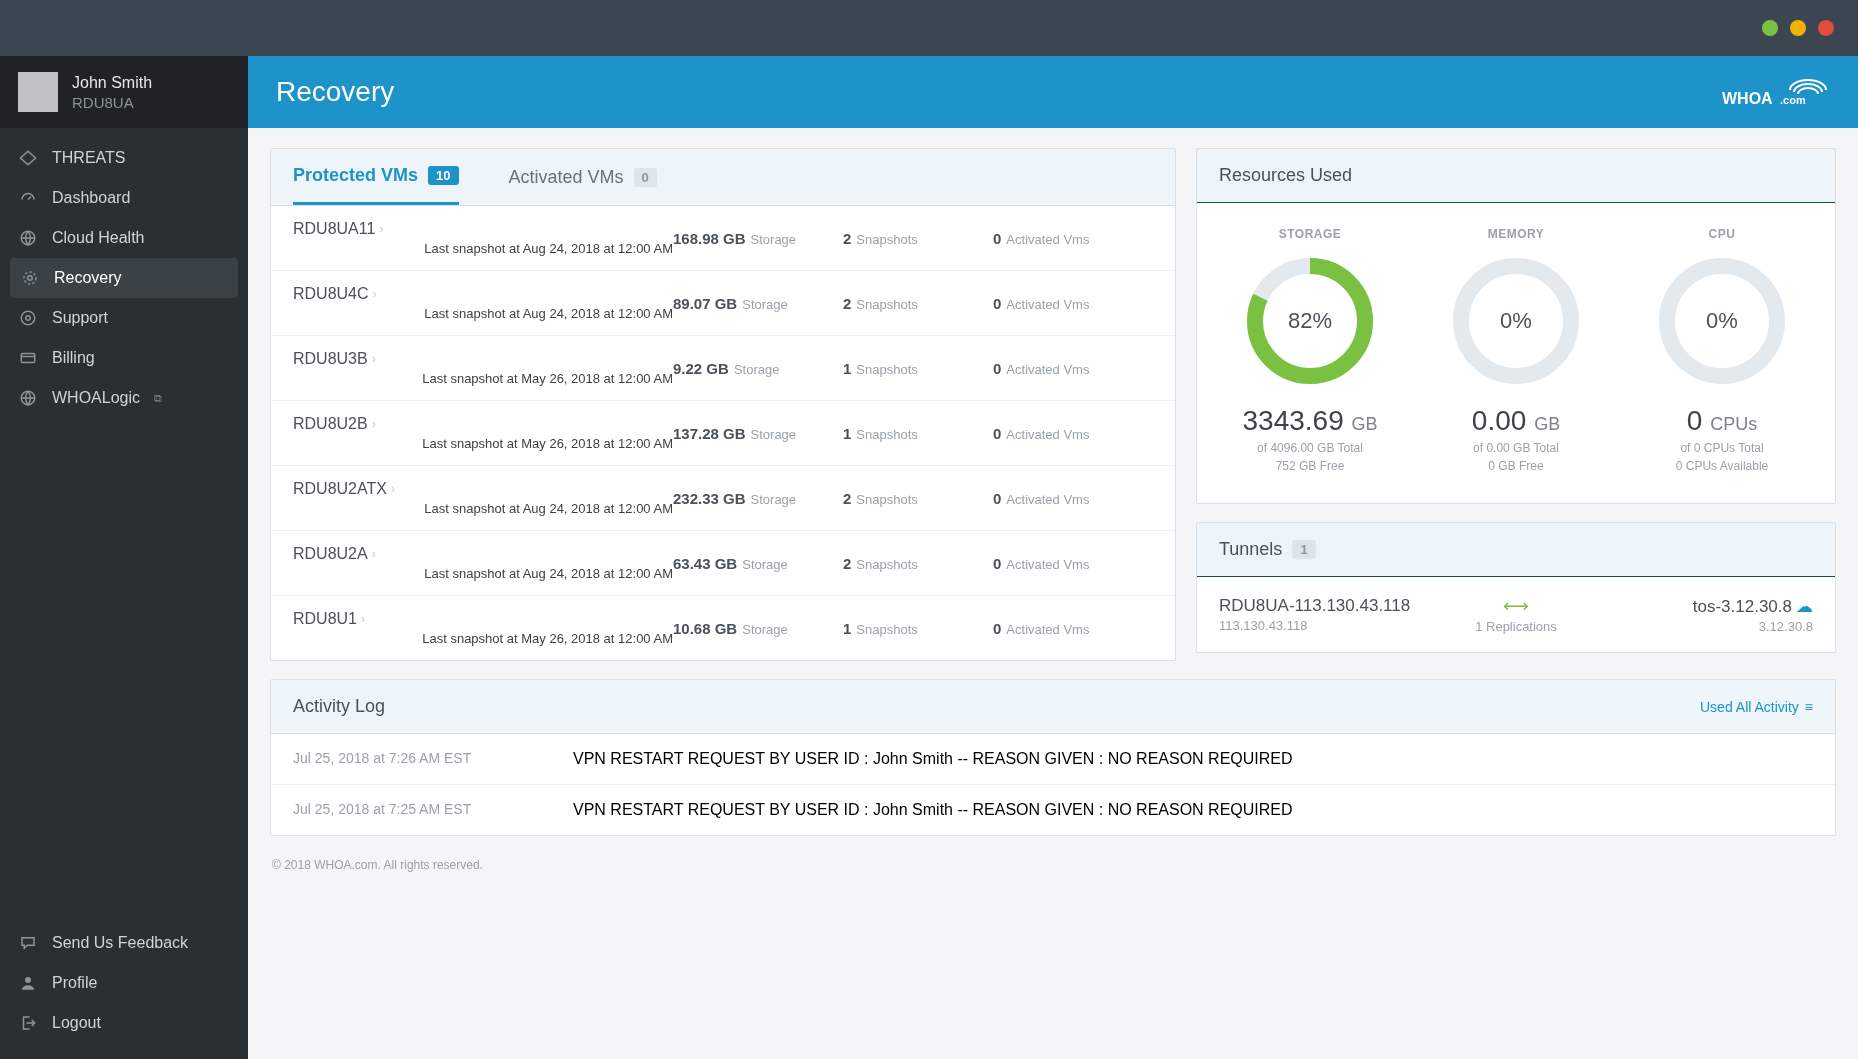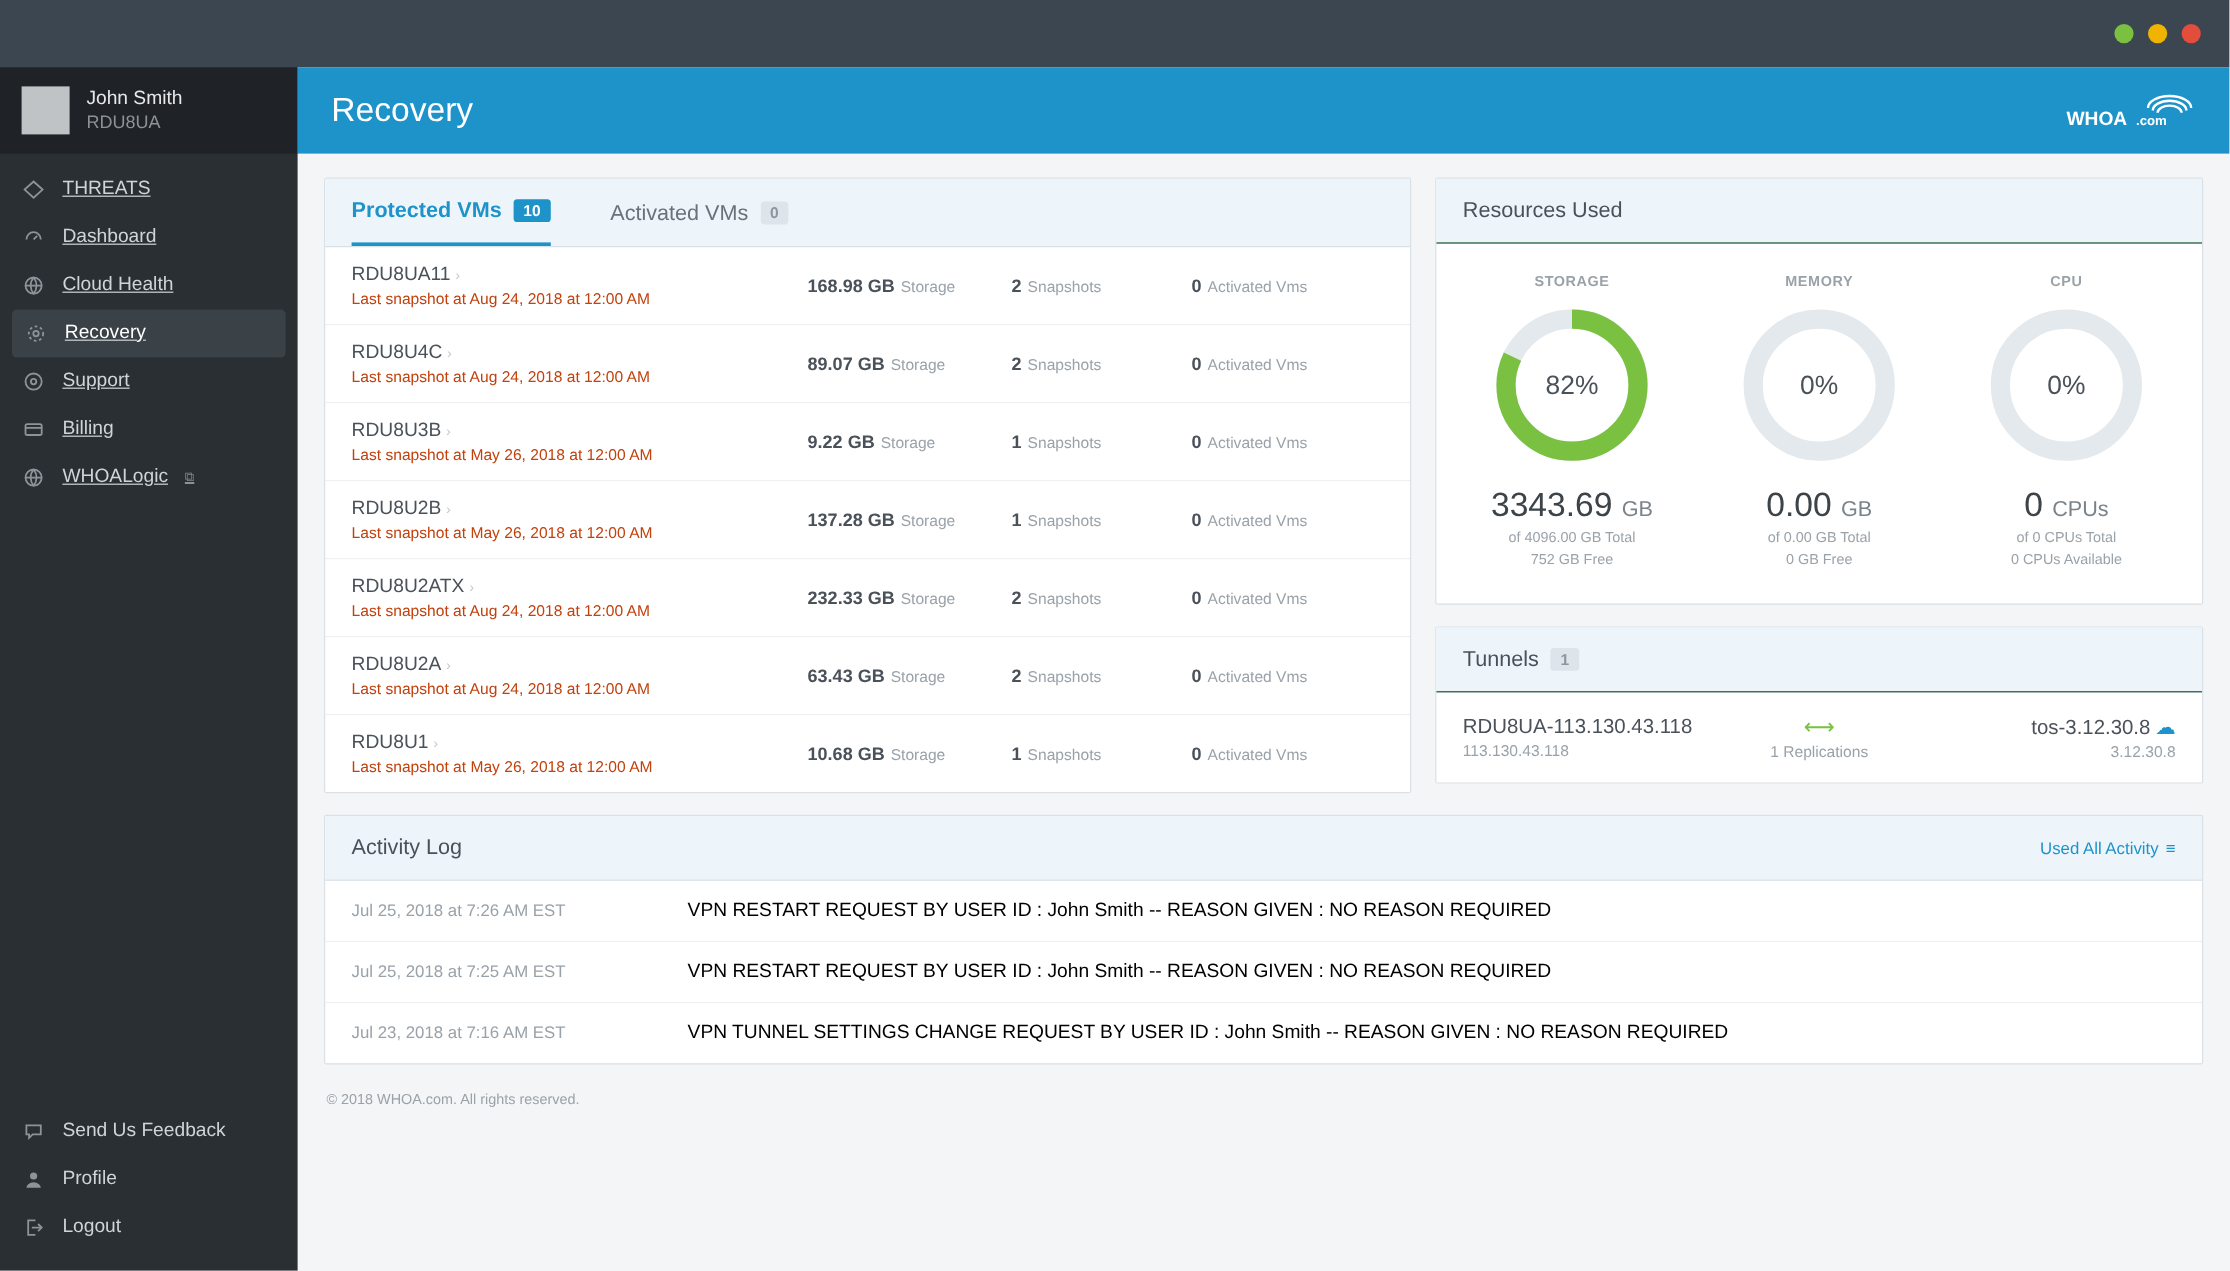--- a/index.html
+++ b/index.html
@@ -8,21 +8,21 @@
 .titlebar { height: 56px; background: #3c4650; display: flex; align-items: center; justify-content: flex-end; padding-right: 24px; gap: 12px; }
 .win-dot { width: 16px; height: 16px; border-radius: 50%; }
 
 .app { display: flex; height: calc(100% - 56px); }
 
 .sidebar { width: 259px; background: #2a2f34; color: #cfd4d8; display: flex; flex-direction: column; }
 .user-block { display: flex; align-items: center; gap: 14px; padding: 16px 18px; background: #1f2327; }
 .avatar { width: 40px; height: 40px; background: #c0c3c6; }
 .user-name { color: #e6e8ea; font-size: 16px; font-weight: 400; }
 .user-code { color: #8b9298; font-size: 15px; margin-top: 2px; }
-.nav { list-style: none; padding-top: 10px; flex: 1; text-decoration: underline; }
+.nav { list-style: none; padding-top: 10px; flex: 1; }
 .nav li { display: flex; align-items: center; gap: 14px; padding: 10px 18px; color: #cfd4d8; cursor: pointer; font-size: 16px; }
 .nav li.active { background: #3a4147; color: #fff; border-radius: 4px; margin: 0 10px; padding: 10px 10px; }
 .nav li .ico { width: 20px; height: 20px; display: inline-flex; align-items: center; justify-content: center; color: #8c949a; }
 .ext-icon { font-size: 11px; color: #7e858b; }
 .nav-bottom { list-style: none; padding-bottom: 16px; }
 .nav-bottom li { display: flex; align-items: center; gap: 14px; padding: 10px 18px; color: #cfd4d8; cursor: pointer; font-size: 16px; }
 .nav-bottom li .ico { width: 20px; height: 20px; display: inline-flex; align-items: center; justify-content: center; color: #8c949a; }
 
 .main { flex: 1; display: flex; flex-direction: column; }
 .page-header { height: 72px; background: #1d93ca; color: #fff; display: flex; align-items: center; justify-content: space-between; padding: 0 28px 0 28px; }
@@ -39,21 +39,21 @@
 .tab { padding: 16px 0; font-size: 18px; color: #6a7178; display: flex; align-items: center; gap: 10px; cursor: pointer; }
 .tab.active { color: #1d93ca; font-weight: 600; border-bottom: 3px solid #1d93ca; }
 .badge { background: #1d93ca; color: #fff; padding: 2px 8px; border-radius: 3px; font-size: 13px; font-weight: 600; }
 .badge.grey { background: #dde4ea; color: #8e959c; }
 
 .vm-row { display: flex; align-items: center; padding: 14px 22px; border-bottom: 1px solid #eef1f3; }
 .vm-row:last-child { border-bottom: none; }
 .vm-info { flex: 0 0 380px; }
 .vm-name { font-size: 16px; color: #4a5159; font-weight: 500; display: inline-flex; align-items: center; gap: 4px; }
 .vm-name .chev { color: #c3c9ce; font-size: 12px; }
-.vm-snap { color: #c2410c; font-size: 13px; margin-top: 3px; }
+.vm-snap { color: #404040; font-size: 13px; margin-top: 3px; text-align: right; }
 .vm-stat { display: flex; align-items: baseline; gap: 5px; white-space: nowrap; }
 .vm-stat .num { color: #4a5159; font-weight: 600; font-size: 15px; }
 .vm-stat .lbl { color: #9aa2a9; font-size: 13px; }
 .vm-col1 { width: 170px; }
 .vm-col2 { width: 150px; }
 .vm-col3 { width: 160px; }
 
 .side-panels { width: 640px; display: flex; flex-direction: column; gap: 18px; }
 
 .resources { display: flex; justify-content: space-around; padding: 24px 10px 30px; }
@@ -433,23 +433,19 @@
         </div>
         <div id="activity-list">
             <div class="act-row">
               <div class="act-time">Jul 25, 2018 at 7:26 AM EST</div>
               <div class="act-msg">VPN RESTART REQUEST BY USER ID : John Smith -- REASON GIVEN : NO REASON REQUIRED</div>
             </div>
             <div class="act-row">
               <div class="act-time">Jul 25, 2018 at 7:25 AM EST</div>
               <div class="act-msg">VPN RESTART REQUEST BY USER ID : John Smith -- REASON GIVEN : NO REASON REQUIRED</div>
             </div>
-            <div class="act-row">
-              <div class="act-time">Jul 23, 2018 at 7:16 AM EST</div>
-              <div class="act-msg">VPN TUNNEL SETTINGS CHANGE REQUEST BY USER ID : John Smith -- REASON GIVEN : NO REASON REQUIRED</div>
-            </div>
           </div>
       </section>
 
       <div class="footer">© 2018 WHOA.com. All rights reserved.</div>
     </div>
   </div>
 </div>
 
 </body></html>

